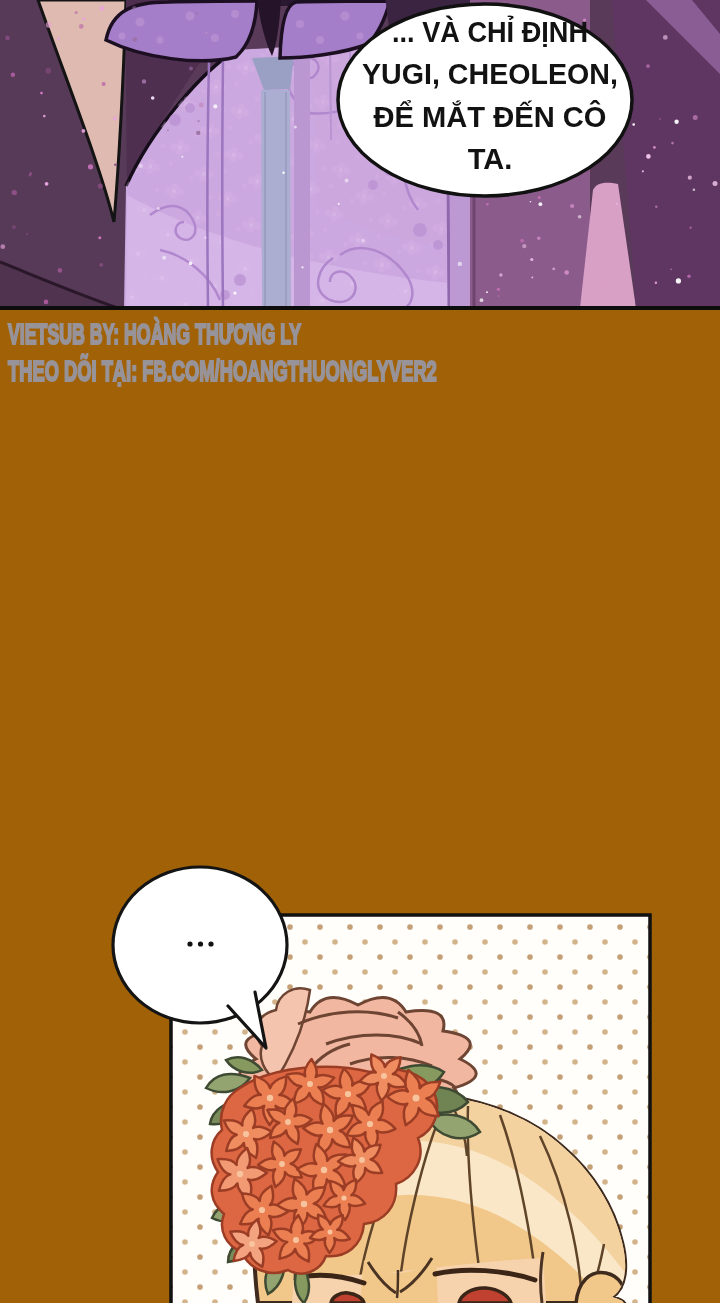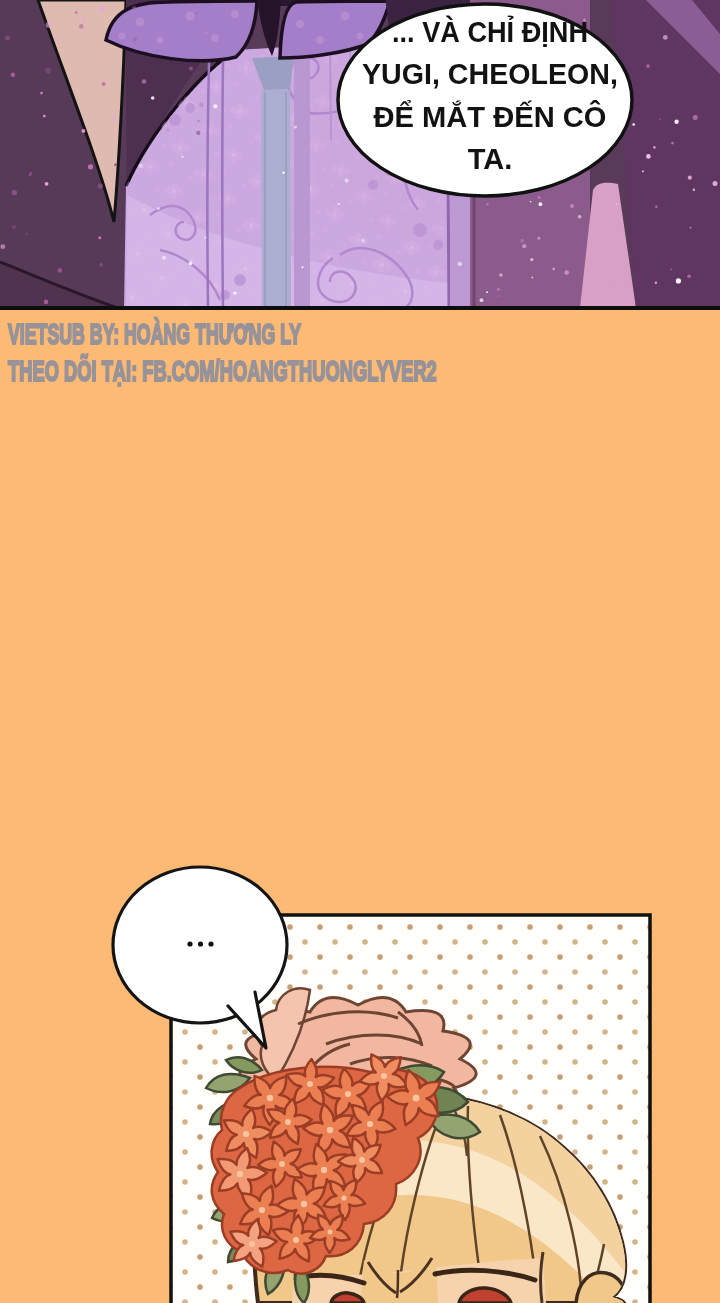--- a/index.html
+++ b/index.html
@@ -1,15 +1,15 @@
 <!DOCTYPE html>
 <html><head><meta charset="utf-8"><title>page</title>
 <style>
 html,body{margin:0;padding:0;background:#ffffff;}
-#page{position:relative;width:720px;height:1303px;overflow:hidden;background:#fdba74;font-family:"Liberation Sans",sans-serif;}
+#page{position:relative;width:720px;height:1303px;overflow:hidden;background:#a16207;font-family:"Liberation Sans",sans-serif;}
 </style></head>
 <body>
 <div id="page">
 <svg width="720" height="1303" viewBox="0 0 720 1303">
 <defs>
 <pattern id="polka" x="554" y="1100" width="30" height="30" patternUnits="userSpaceOnUse">
   <circle cx="6" cy="7" r="2.8" fill="#c5a077"></circle>
   <circle cx="21" cy="22" r="2.8" fill="#d2b38a"></circle>
 </pattern>
 <clipPath id="p2clip">

